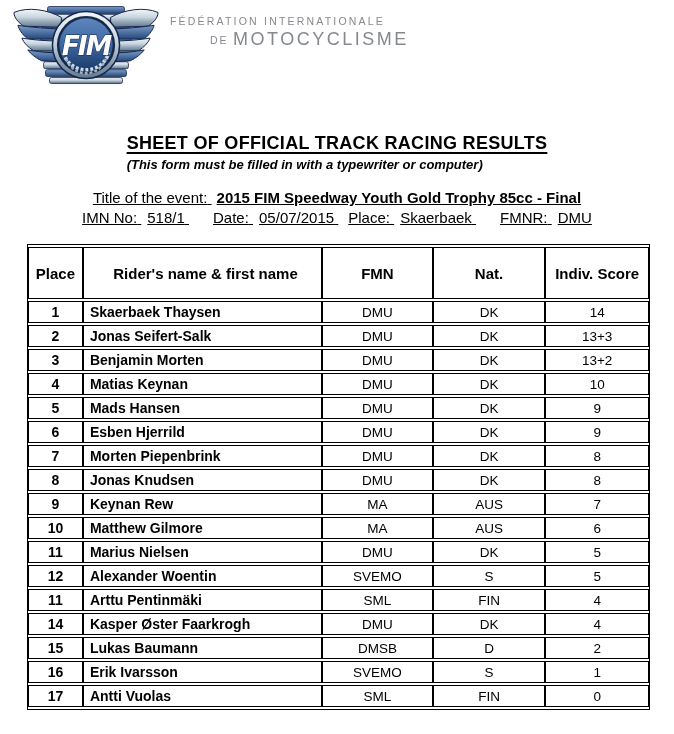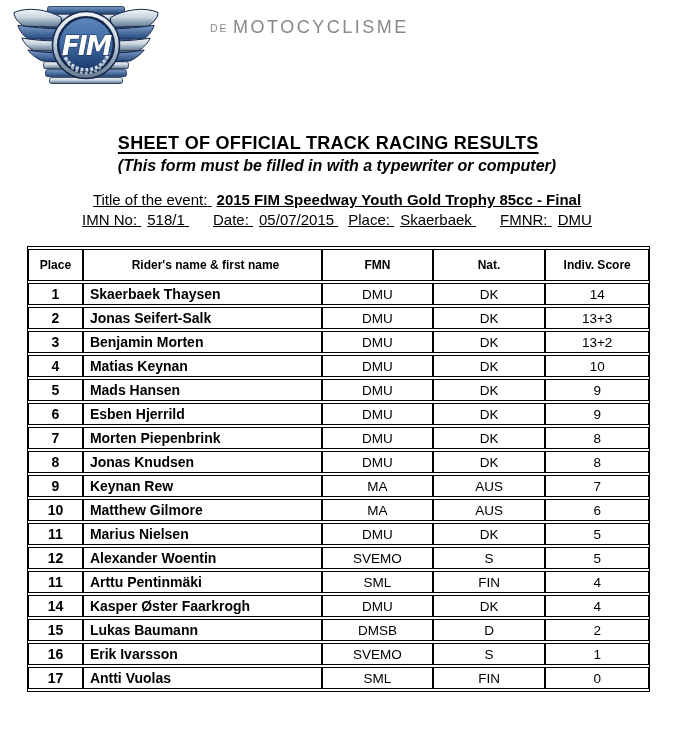--- a/index.html
+++ b/index.html
@@ -24,21 +24,21 @@
   
   .title-wrap { text-align: center; margin-top: 38px; }
   .title-inner { display: inline-block; text-align: left; }
   .doc-title {
     font-size: 18px; font-weight: bold; letter-spacing: 0.3px;
     text-decoration: underline; text-underline-offset: 3px;
     text-decoration-thickness: 2px;
     white-space: nowrap;
   }
   .doc-subtitle {
-    font-size: 16px; font-weight: bold; font-style: italic;
+    font-size: 13px; font-weight: bold; font-style: italic;
     margin-top: 3px; white-space: nowrap;
   }
   
   .event-block { text-align: center; margin-top: 15px; font-size: 15px; line-height: 20px; text-decoration: underline; }
   .event-line .lbl { font-weight: 400; }
   .event-line .val { font-weight: bold; margin-left: 5px; }
   .meta-line { white-space: nowrap; }
   .meta-line .lbl { font-weight: 400; }
   .meta-line .val { margin-left: 6px; text-align: right; }
   .gap-lg { margin-left: 24px; }
@@ -49,22 +49,22 @@
     width: 623px;
     border-collapse: separate;
     border-spacing: 0 2px;
     border: 1px solid #000;
   }
   table.results th, table.results td {
     border: 1px solid #000;
     overflow: hidden;
   }
   table.results th {
-    height: 32px;
-    font-size: 12px;
+    height: 52px;
+    font-size: 15px;
     font-weight: bold;
     text-align: center;
     vertical-align: middle;
   }
   table.results td { height: 22px; vertical-align: middle; }
   .td-place { width: 55px;  text-align: center; font-weight: bold; font-size: 14px; }
   .td-rider { width: 240px; text-align: left; font-weight: bold; font-size: 14px; padding-left: 6px; }
   .td-fmn   { width: 111px; text-align: center; font-weight: 400; font-size: 13.5px; }
   .td-nat   { width: 113px; text-align: center; font-weight: 400; font-size: 13.5px; }
   .td-score { width: 104px; text-align: center; font-weight: 400; font-size: 13.5px; }
@@ -122,20 +122,21 @@
     <circle cx="75" cy="42" r="34" fill="url(#gradMetal)" stroke="#13254a" stroke-width="1.5"></circle>
     <circle cx="75" cy="42" r="29.5" fill="#15294d"></circle>
     <circle cx="75" cy="42" r="27" fill="url(#gradCircle)"></circle>
 
     <path d="M52,50 A24,24 0 0 0 98,50" fill="none" stroke="#cdd8e2" stroke-width="3.5" stroke-dasharray="3,2"></path>
     <path d="M55,56 A21,21 0 0 0 95,56" fill="none" stroke="#9fb2c4" stroke-width="2.5" stroke-dasharray="3,2"></path>
 
     <text x="75" y="52" text-anchor="middle" font-family="DejaVu Sans, sans-serif" font-size="27" font-weight="bold" font-style="italic" letter-spacing="-2" fill="#ffffff" stroke="#13254a" stroke-width="0.9" paint-order="stroke">FIM</text>
   </svg>
   <div class="org-text">
+    <div class="org-line1">FÉDÉRATION INTERNATIONALE</div>
     <div class="org-line2">
       <span class="de">DE</span>
       <span class="moto">MOTOCYCLISME</span>
     </div>
   </div>
 </div>
 
 <div class="title-wrap">
   <div class="title-inner">
     <div class="doc-title">SHEET OF OFFICIAL TRACK RACING RESULTS</div>

